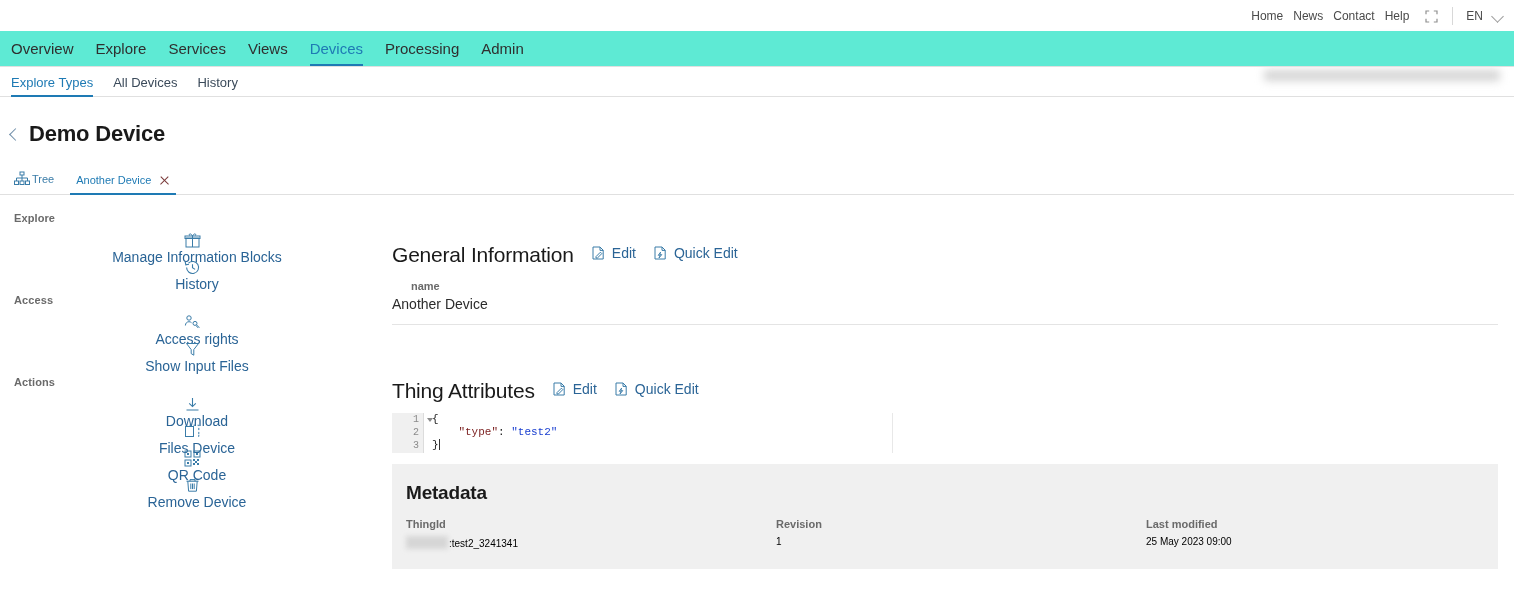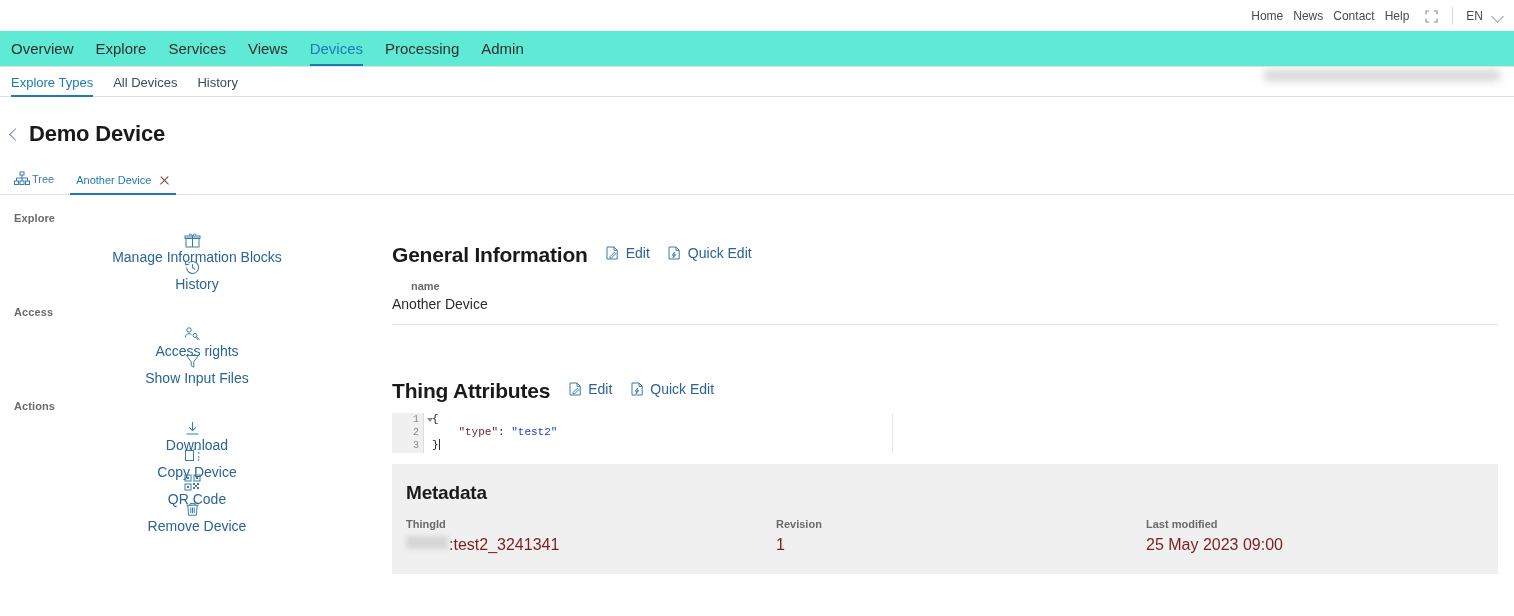--- a/index.html
+++ b/index.html
@@ -214,21 +214,21 @@
     padding-top: 17px;
     flex: 0 0 392px;
   }
   .side-group-title {
     font-size: 11px;
     font-weight: bold;
     color: #6a6a6a;
     padding: 0 0 7px 14px;
     letter-spacing: 0.1px;
   }
-  .side-group + .side-group { margin-top: 21px; }
+  .side-group + .side-group { margin-top: 9px; }
   .side-item {
     display: flex;
     align-items: center;
     height: 27px;
     padding-left: 2px;
     color: #2a6496;
     font-size: 14px;
     cursor: pointer;
     flex-direction: column;
   }
@@ -247,21 +247,21 @@
     padding-top: 14px;
     padding-right: 16px;
   }
   .section-head {
     display: flex;
     align-items: baseline;
     gap: 0;
   }
   .section-title {
     font-size: 21px;
-    font-weight: bold;
+    font-weight: normal;
     color: #1a1a1a;
     margin-right: 18px;
     letter-spacing: -0.2px;
   }
   .edit-link {
     display: flex;
     align-items: center;
     color: #2a6496;
     font-size: 14px;
     margin-right: 18px;
@@ -379,24 +379,24 @@
   }
   .md-col { flex: 0 0 370px; }
   .md-col.wide { flex: 1; }
   .md-label {
     font-size: 11px;
     font-weight: bold;
     color: #6a6a6a;
     margin-bottom: 6px;
   }
   .md-value {
-    font-size: 16px;
-    color: #7f1d1d;
-    display: flex;
-    align-items: flex-start;
+    font-size: 10px;
+    color: #000000;
+    display: flex;
+    align-items: flex-end;
   }
   .redact-block {
     display: inline-block;
     width: 42px; height: 13px;
     background: #d6d6d6;
     filter: blur(2.6px);
     border-radius: 1px;
     margin-right: 1px;
   }
 </style>
@@ -535,21 +535,21 @@
       </div>
 
       <div class="side-item">
         <span class="si-icon">
           <svg width="17" height="17" viewBox="0 0 17 17">
             <rect x="1.5" y="3.5" width="8" height="10" fill="none" stroke="#3a7ca8" stroke-width="1"></rect>
             <path d="M5.5 2.2h9.3v9.6" fill="none" stroke="#3a7ca8" stroke-width="1" stroke-dasharray="2.2 1.8"></path>
             <path d="M14.8 11.8v1.7h-1.7" fill="none" stroke="#3a7ca8" stroke-width="1" stroke-dasharray="2.2 1.8"></path>
           </svg>
         </span>
-        <span>Copy Device</span>
+        <span>Files Device</span>
       </div>
 
       <div class="side-item">
         <span class="si-icon">
           <svg width="17" height="17" viewBox="0 0 17 17">
             <rect x="1" y="1" width="6" height="6" fill="none" stroke="#3a7ca8" stroke-width="1"></rect>
             <rect x="3" y="3" width="2" height="2" fill="#3a7ca8"></rect>
             <rect x="10" y="1" width="6" height="6" fill="none" stroke="#3a7ca8" stroke-width="1"></rect>
             <rect x="12" y="3" width="2" height="2" fill="#3a7ca8"></rect>
             <rect x="1" y="10" width="6" height="6" fill="none" stroke="#3a7ca8" stroke-width="1"></rect>

